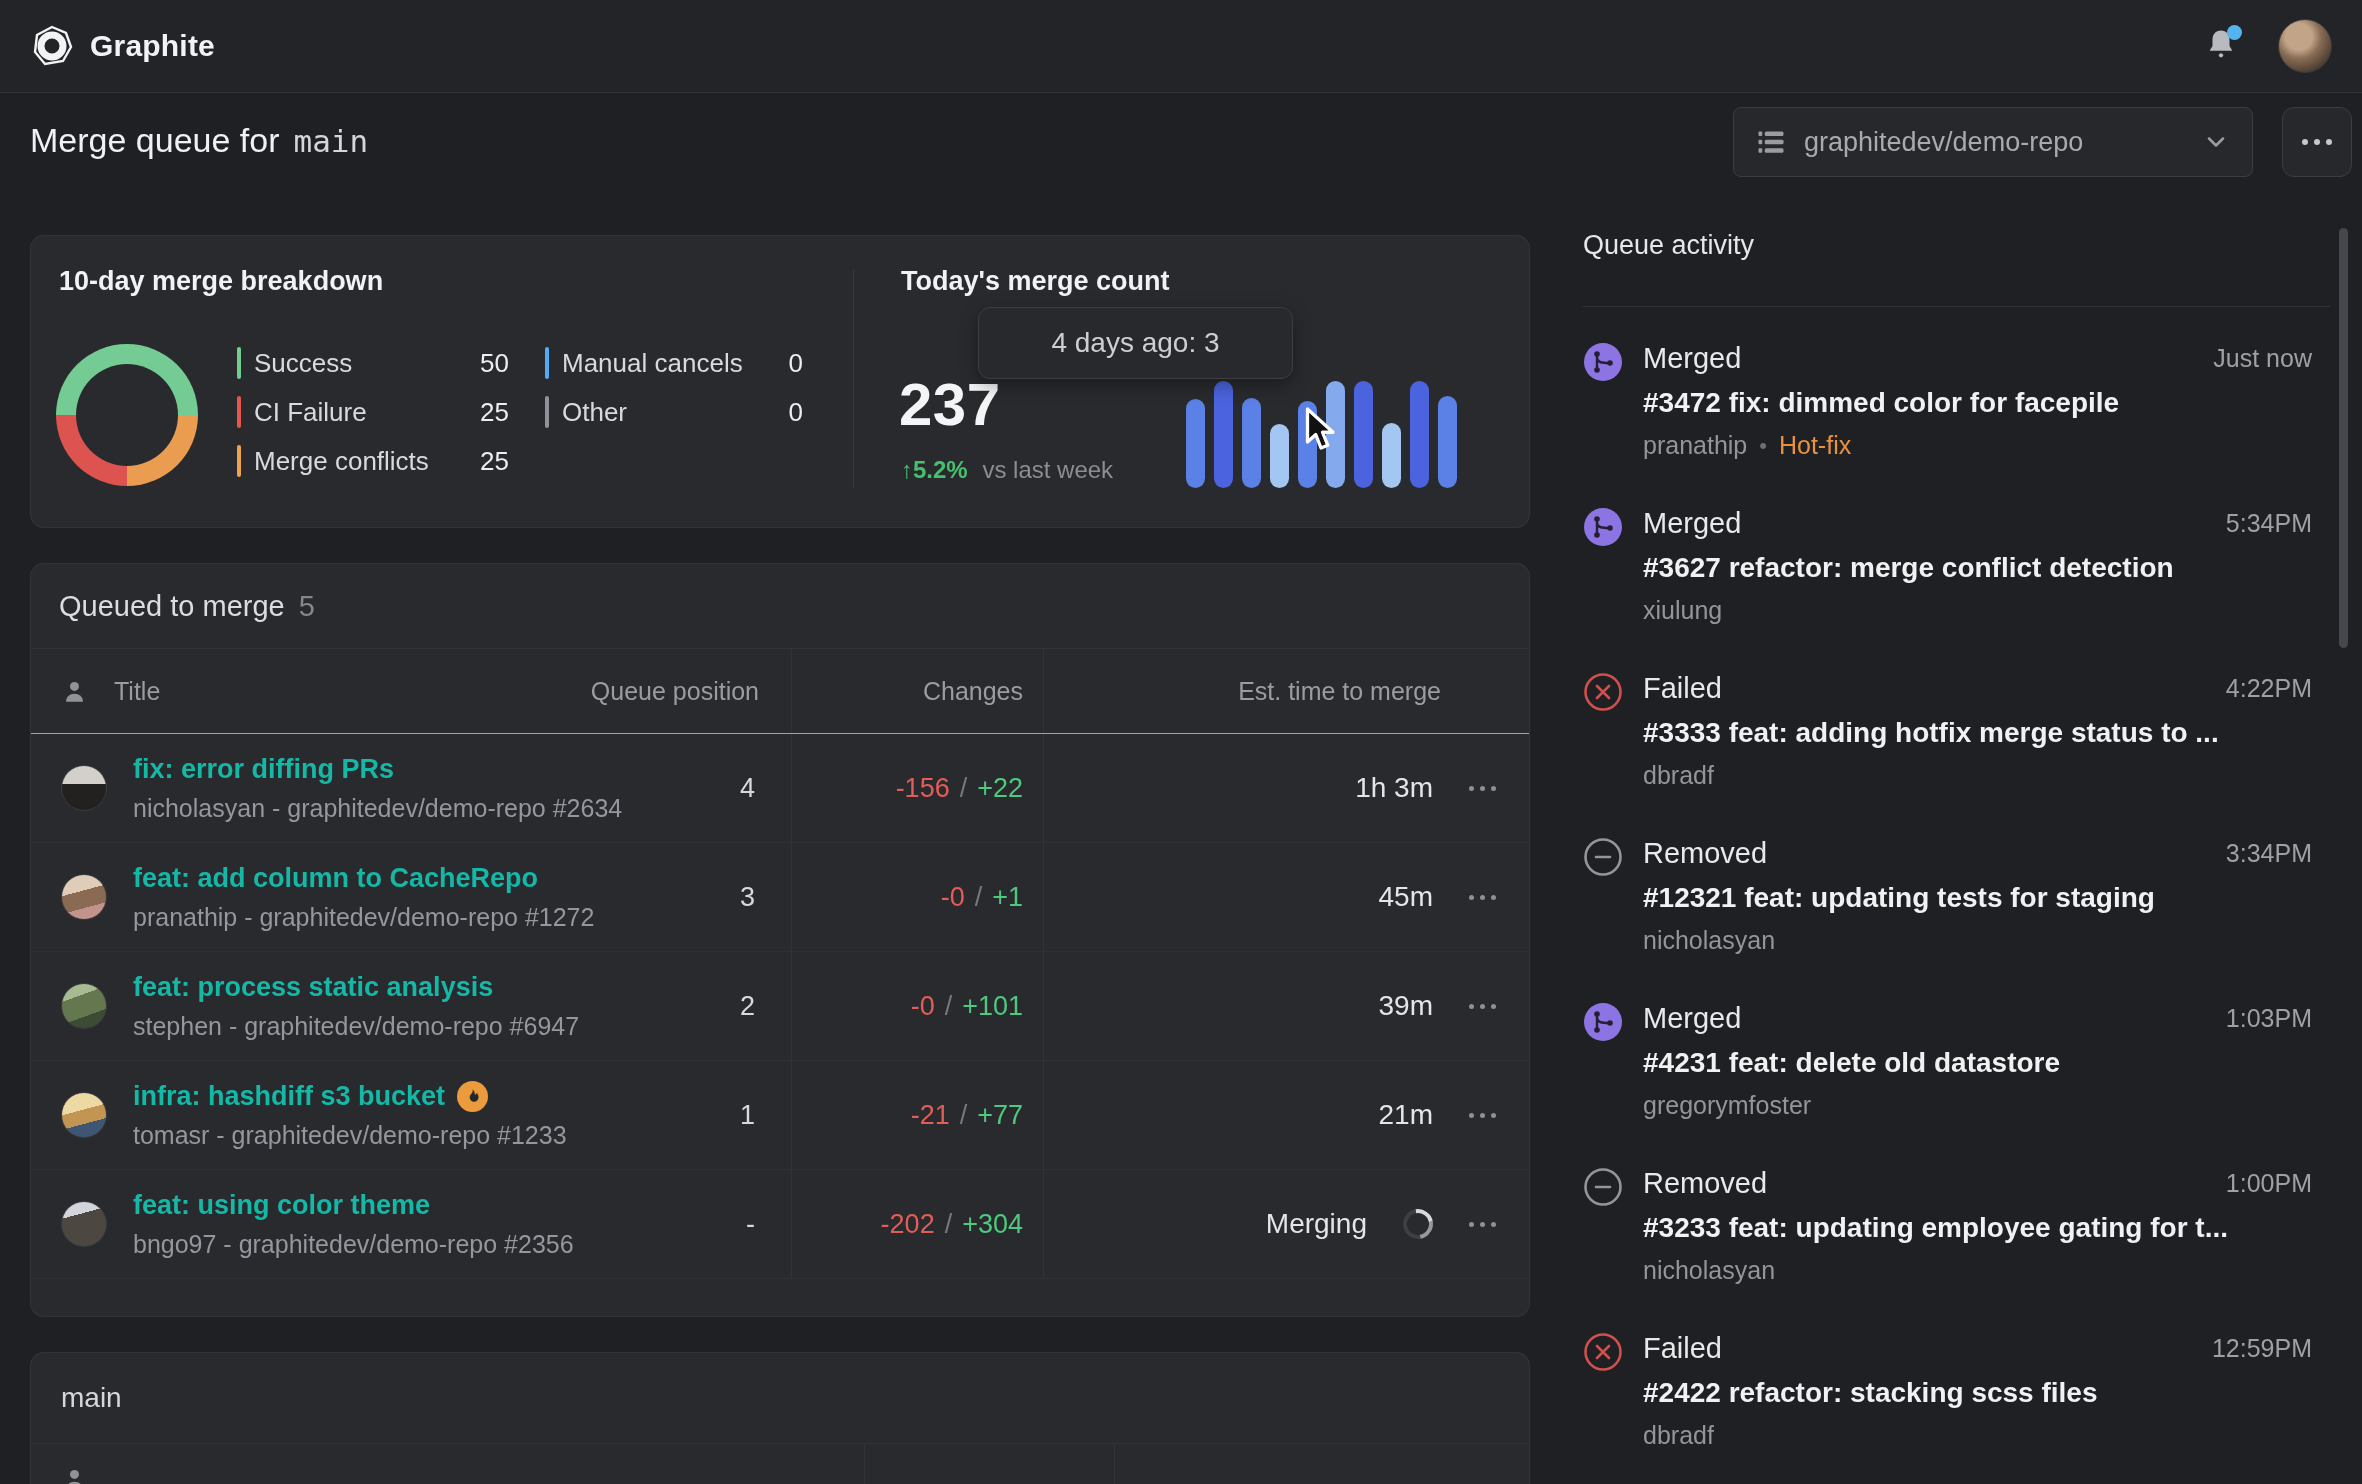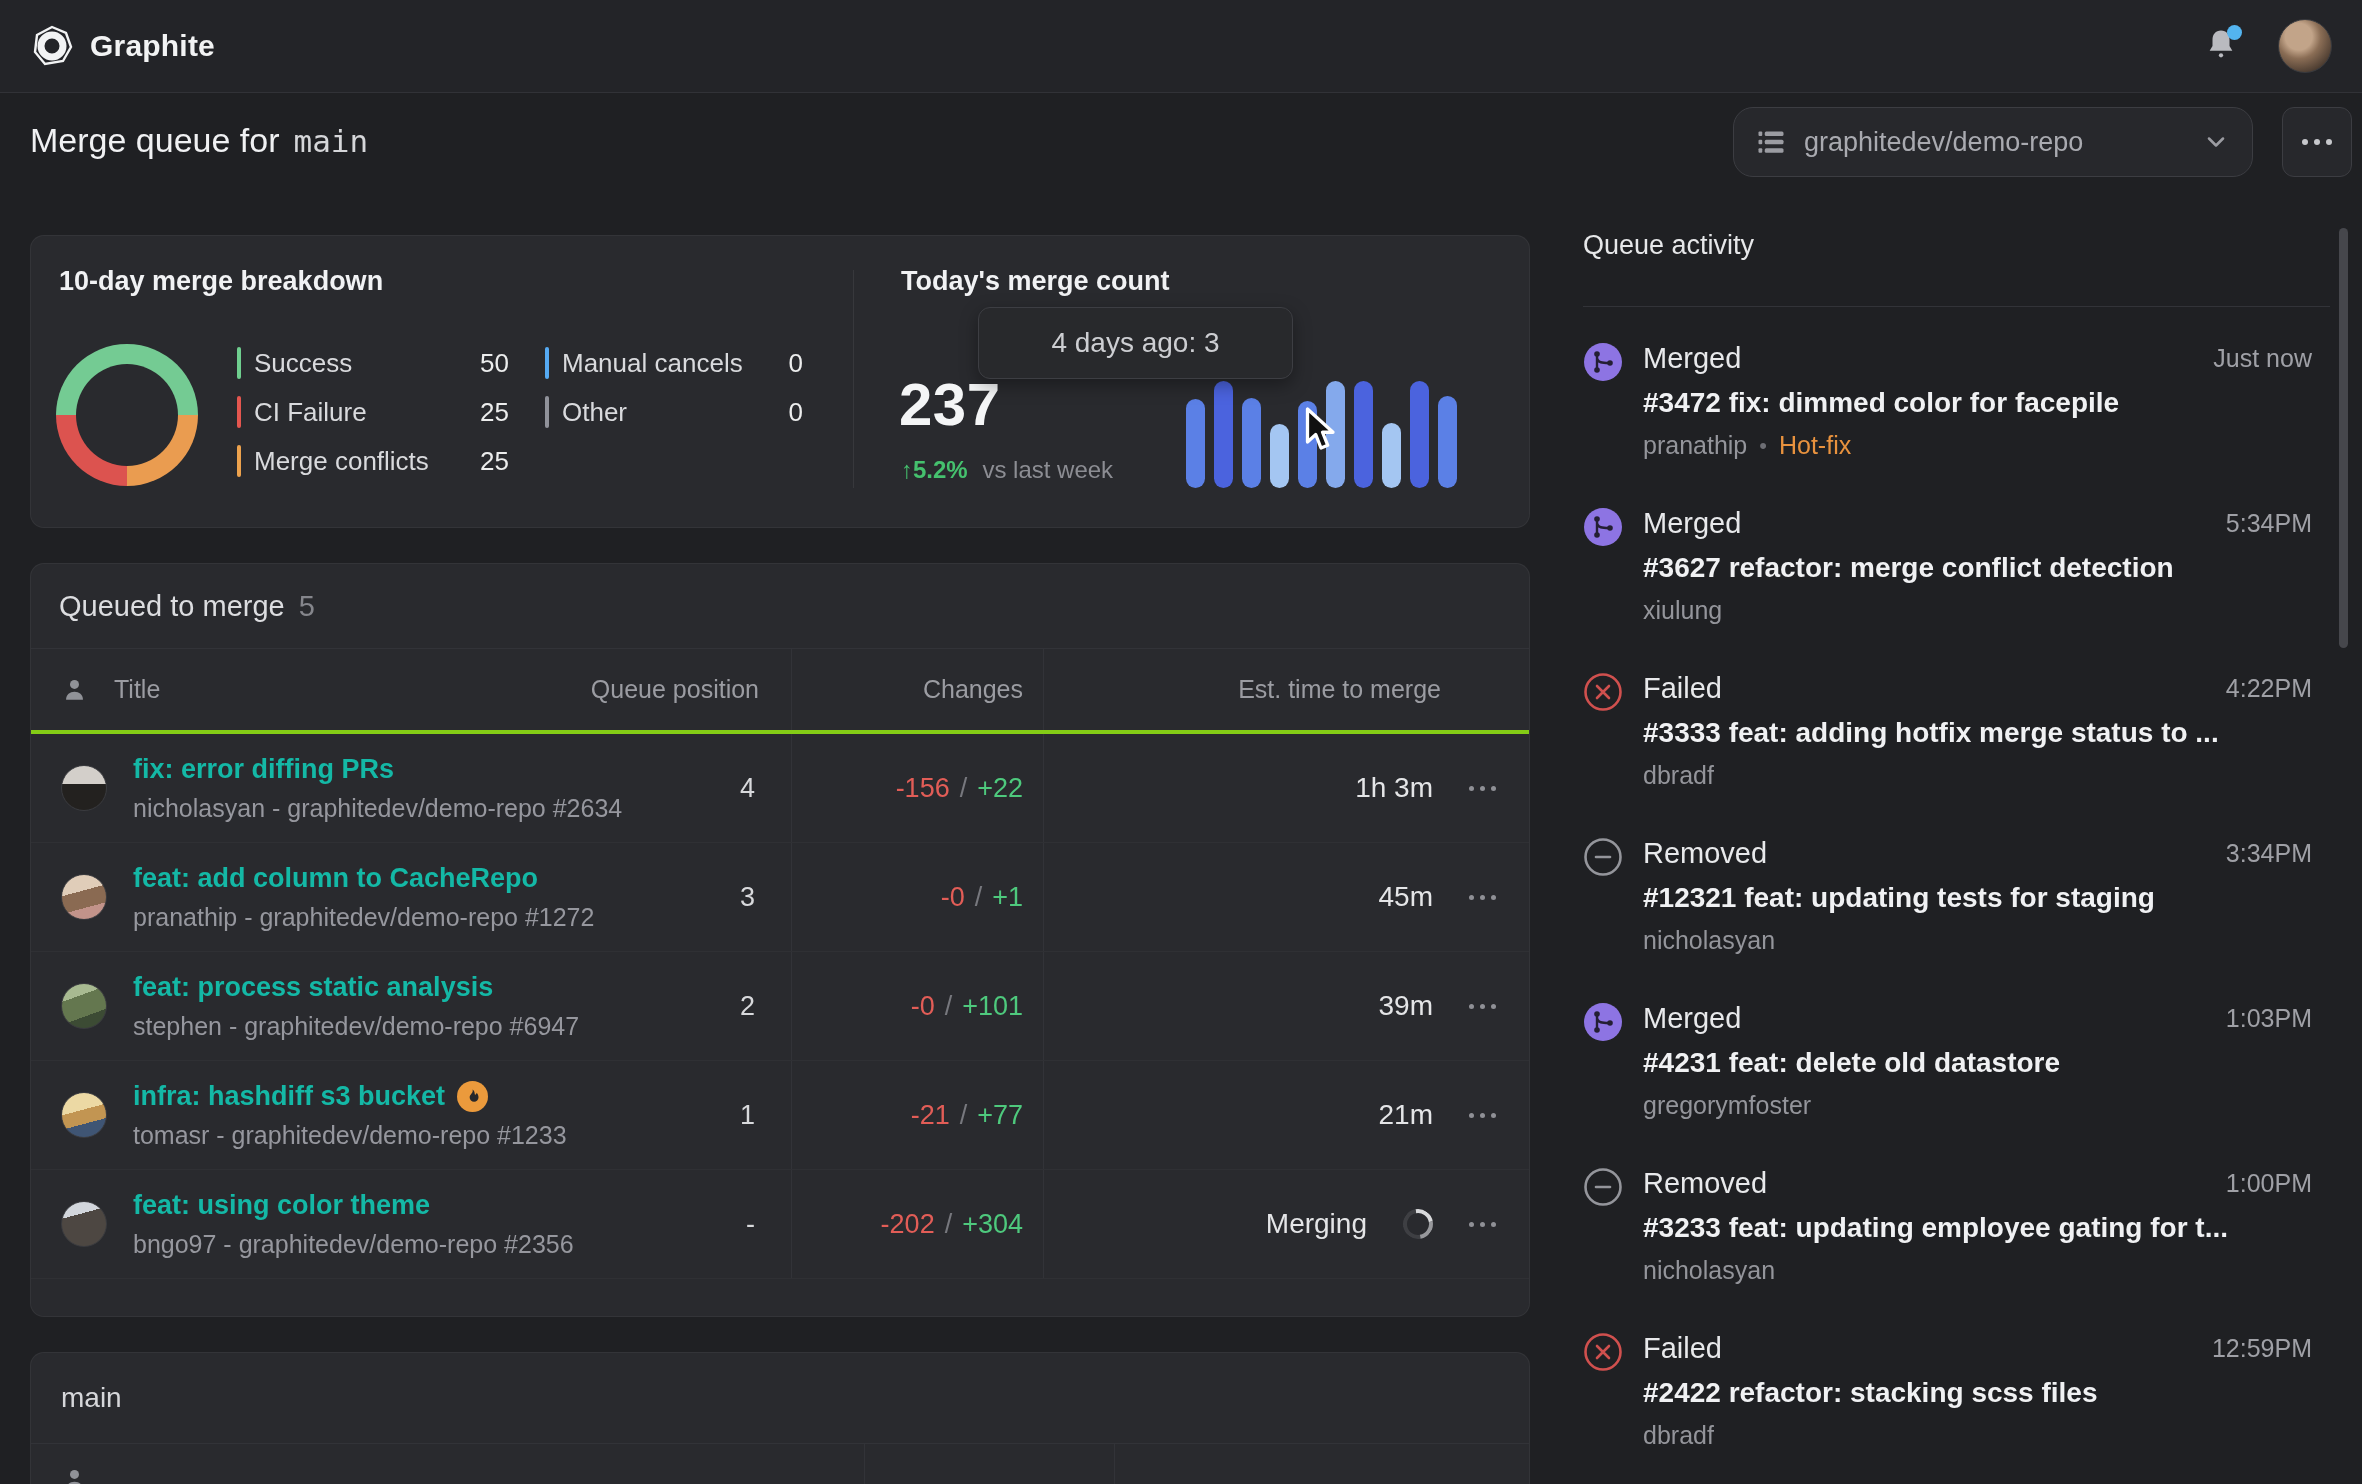--- a/index.html
+++ b/index.html
@@ -28,21 +28,21 @@
     background:radial-gradient(circle at 38% 32%, #c2a489 0 28%, #8a6d55 46%, #4a3b30 78%, #2c241e);
     border:1px solid #3a3b3f; cursor:pointer;
   }
 
   
   .page-head{ position:absolute; left:0; top:93px; width:2362px; height:110px; }
   .page-title{ position:absolute; left:30px; top:28px; font-size:34px; font-weight:500; color:#f0f1f3; display:flex; align-items:center; gap:14px;}
   .page-title .branch{ font-size:31px; color:#d5d6d9; font-weight:400; }
   .repo-btn{
     position:absolute; left:1733px; top:14px; width:520px; height:70px;
-    border:1px solid #3c3d42; border-radius:20px; background:#27282c;
+    border:1px solid #3c3d42; border-radius:8px; background:#27282c;
     display:flex; align-items:center; padding:0 22px; gap:18px; cursor:pointer;
   }
   .repo-label{ font-size:27px; color:#a9aab0; }
   .repo-btn .chev{ margin-left:auto; }
   .more-btn{
     position:absolute; left:2282px; top:14px; width:70px; height:70px;
     border:1px solid #3c3d42; border-radius:12px; background:#27282c;
     display:flex; align-items:center; justify-content:center; gap:6px; cursor:pointer;
   }
   .dots span{ width:6px; height:6px; border-radius:50%; background:#c7c8cc; display:inline-block; }
@@ -86,21 +86,21 @@
   }
   .cursor{ position:absolute; left:1272px; top:170px; }
 
   
   .queue-card{ left:30px; top:563px; width:1500px; height:754px; }
   .q-titlebar{ height:85px; display:flex; align-items:center; padding:0 28px; gap:14px; border-bottom:1px solid #323338; }
   .q-title{ font-size:29px; color:#dcdde0; font-weight:500; }
   .q-count{ font-size:29px; color:#85868c; }
   .q-grid{ display:grid; grid-template-columns:760px 252px 488px; align-items:center; }
   .q-grid .c2, .q-grid .c3{ border-left:1px solid #323338; height:100%; display:flex; align-items:center; }
-  .q-head{ height:85px; border-bottom:4px solid #84cc16; color:#9b9ca2; font-size:25px; }
+  .q-head{ height:85px; border-bottom:1px solid #84cc16; color:#9b9ca2; font-size:25px; }
   .q-head .c1{ display:flex; align-items:center; padding-left:30px; gap:26px; height:100%; }
   .q-head .qpos{ margin-left:auto; padding-right:32px; }
   .q-head .c2{ justify-content:flex-end; padding-right:20px; }
   .q-head .c3{ justify-content:flex-end; padding-right:90px; }
   .q-row{ height:109px; border-bottom:1px solid #2f3034; cursor:pointer; }
   .q-row .c1{ display:flex; align-items:center; padding-left:30px; gap:26px; height:100%; }
   .q-row .avatar{ width:46px; height:46px; border-radius:50%; flex:none; border:1px solid #3a3b3f; }
   .pr-stack{ display:flex; flex-direction:column; gap:9px; min-width:0; }
   .pr-title{ font-size:27px; font-weight:700; color:#14b8a6; display:flex; align-items:center; gap:12px; }
   .pr-meta{ font-size:25px; color:#96979e; }

